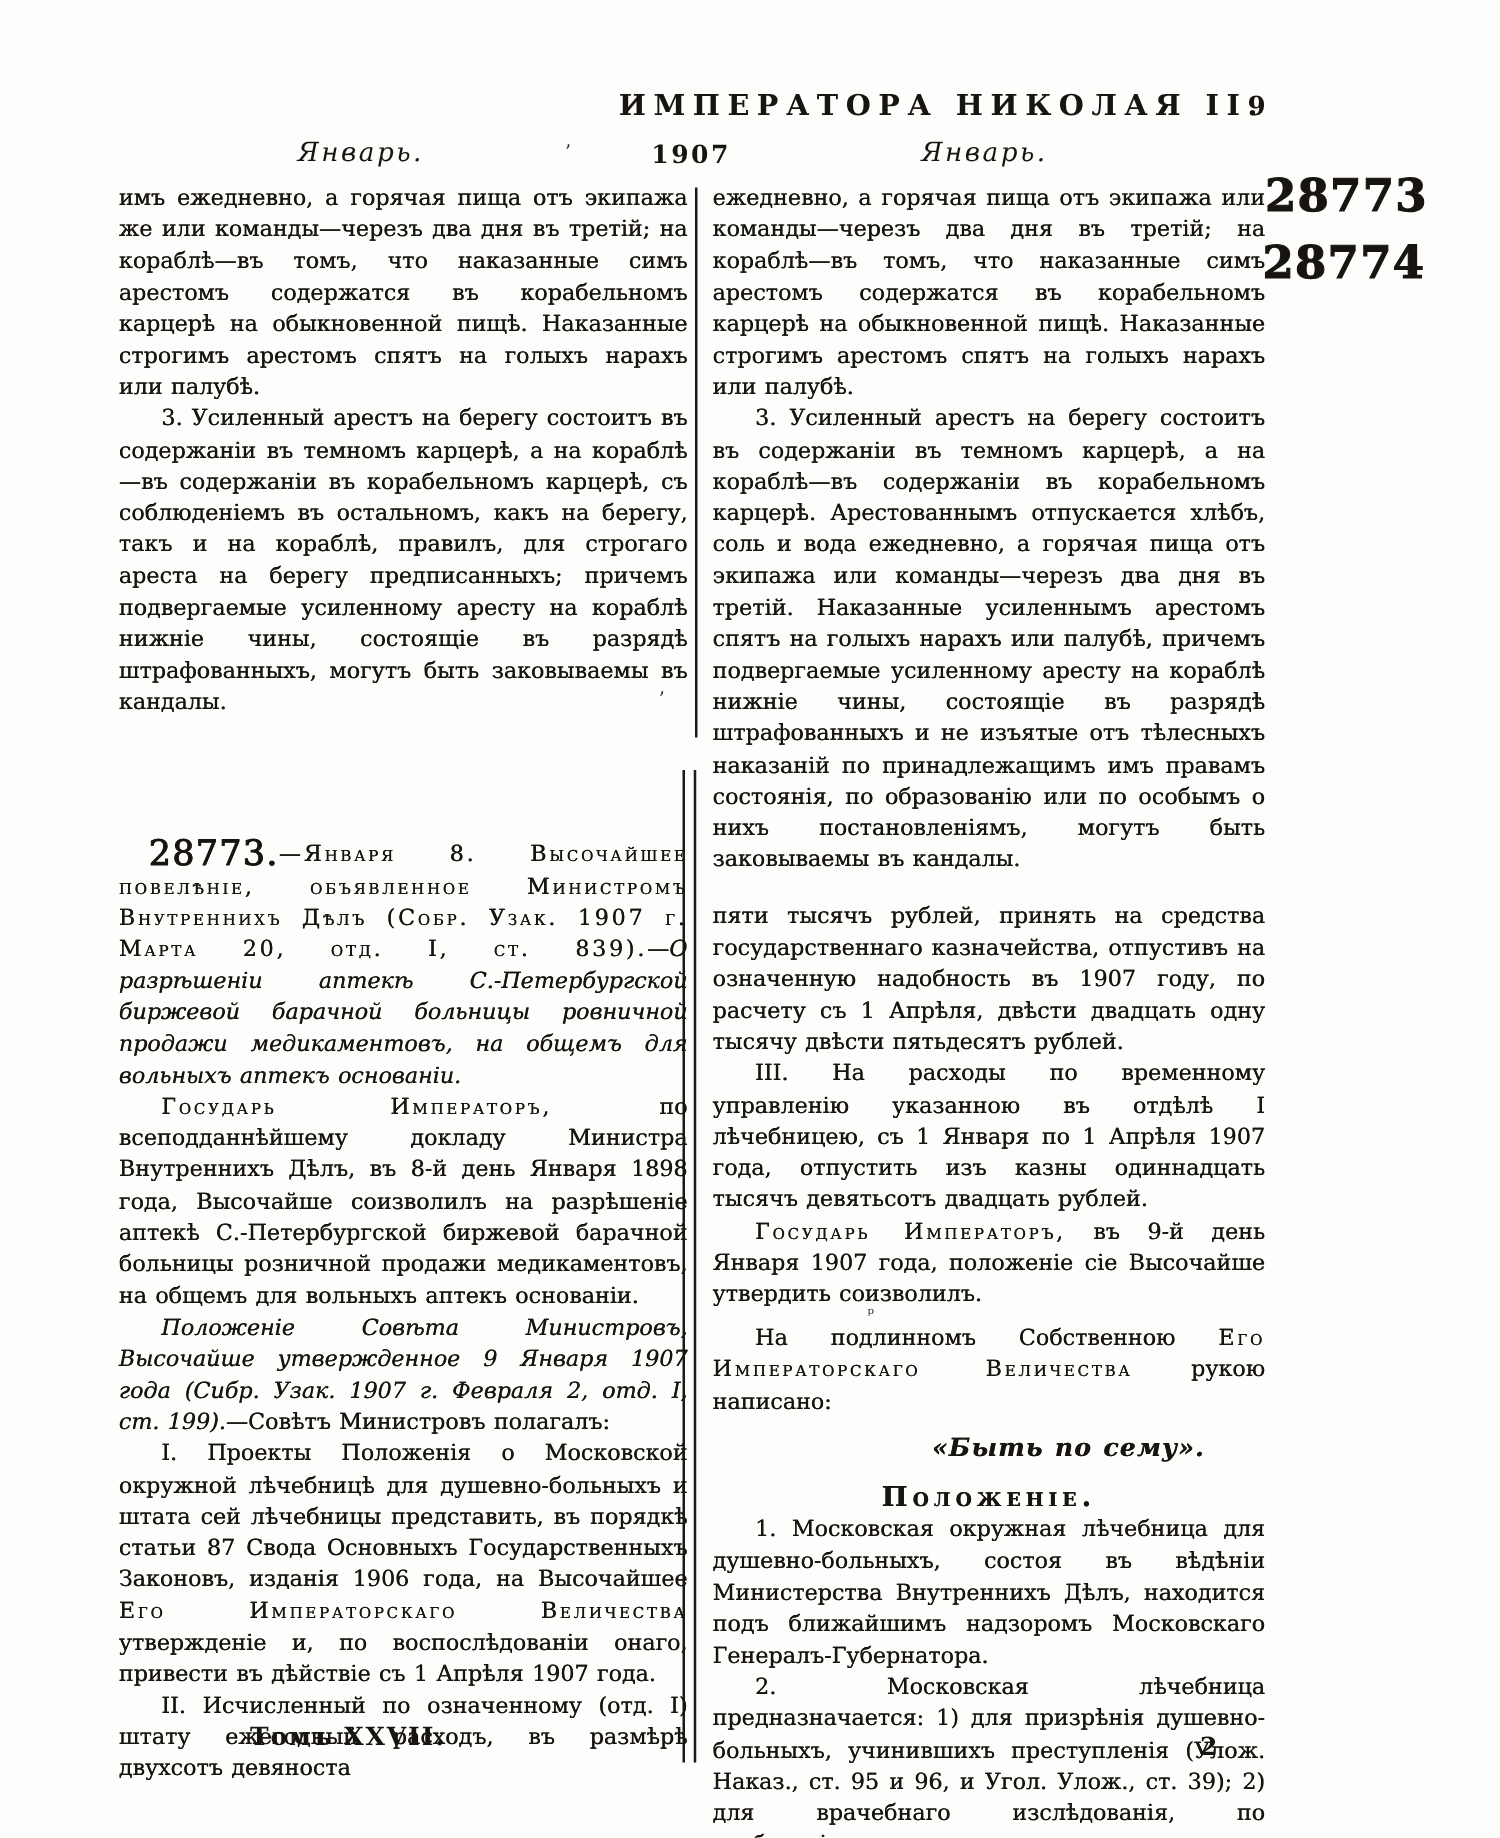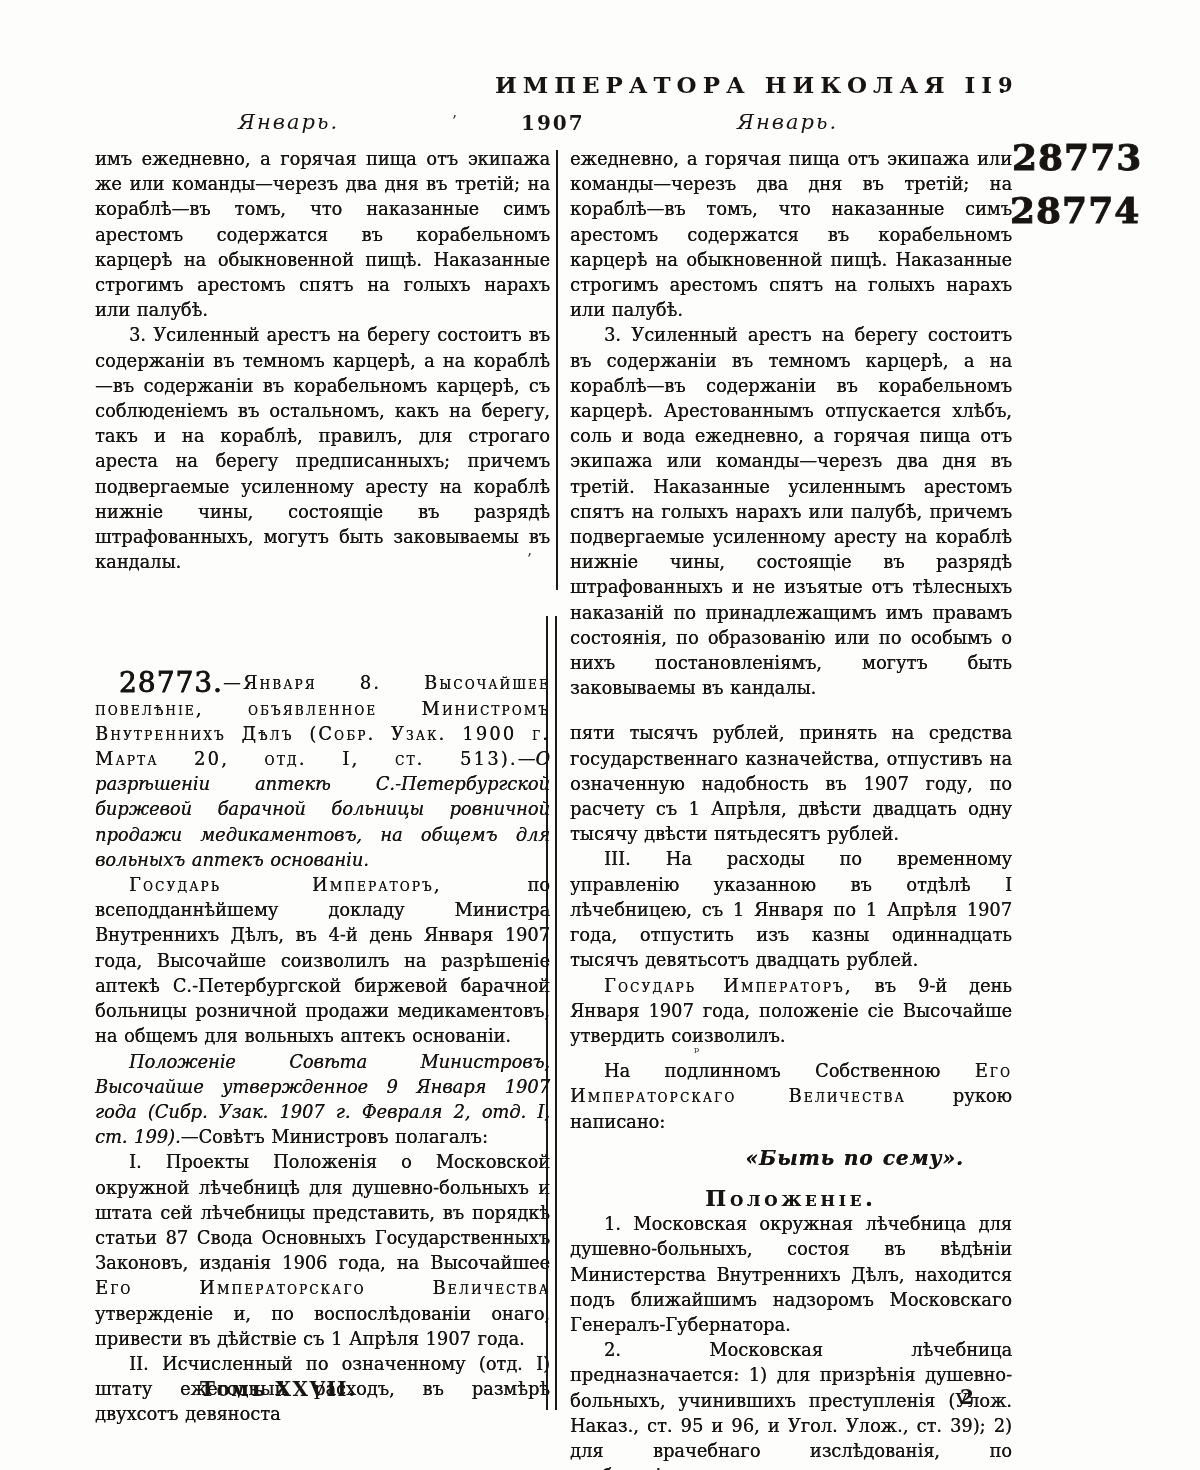--- a/index.html
+++ b/index.html
@@ -75,22 +75,22 @@
 
 <span class="abs artifact artifact-apostrophe">’</span>
 <span class="abs artifact artifact-comma">’</span>
 <span class="abs artifact artifact-p">ᵖ</span>
 
 <div class="abs col col-left">
   <p class="noindent">имъ ежедневно, а горячая пища отъ экипажа же или команды—черезъ два дня въ третій; на кораблѣ—въ томъ, что наказанные симъ арестомъ содержатся въ корабельномъ карцерѣ на обыкновенной пищѣ. Наказанные строгимъ арестомъ спятъ на голыхъ нарахъ или палубѣ.</p>
   <p>3. Усиленный арестъ на берегу состоитъ въ содержаніи въ темномъ карцерѣ, а на кораблѣ—въ содержаніи въ корабельномъ карцерѣ, съ соблюденіемъ въ остальномъ, какъ на берегу, такъ и на кораблѣ, правилъ, для строгаго ареста на берегу предписанныхъ; причемъ подвергаемые усиленному аресту на кораблѣ нижніе чины, состоящіе въ разрядѣ штрафованныхъ, могутъ быть заковываемы въ кандалы.</p>
 
   <div class="entry">
-    <p class="entry-head noindent"><span class="entry-num">28773.</span><span class="sc">—Января 8. Высочайшее повелѣніе, объявленное Министромъ Внутреннихъ Дѣлъ (Собр. Узак. 1900 г. Марта 20, отд. I, ст. 513).</span><span>—</span><span class="it">О разрѣшеніи аптекѣ С.-Петербургской биржевой барачной больницы ровничной продажи медикаментовъ, на общемъ для вольныхъ аптекъ основаніи.</span></p>
-    <p><span class="sc">Государь Императоръ,</span><span> по всеподданнѣйшему докладу Министра Внутреннихъ Дѣлъ, въ 4-й день Января 1907 года, Высочайше соизволилъ на разрѣшеніе аптекѣ С.-Петербургской биржевой барачной больницы розничной продажи медикаментовъ, на общемъ для вольныхъ аптекъ основаніи.</span></p>
+    <p class="entry-head noindent"><span class="entry-num">28773.</span><span class="sc">—Января 8. Высочайшее повелѣніе, объявленное Министромъ Внутреннихъ Дѣлъ (Собр. Узак. 1907 г. Марта 20, отд. I, ст. 839).</span><span>—</span><span class="it">О разрѣшеніи аптекѣ С.-Петербургской биржевой барачной больницы ровничной продажи медикаментовъ, на общемъ для вольныхъ аптекъ основаніи.</span></p>
+    <p><span class="sc">Государь Императоръ,</span><span> по всеподданнѣйшему докладу Министра Внутреннихъ Дѣлъ, въ 8-й день Января 1898 года, Высочайше соизволилъ на разрѣшеніе аптекѣ С.-Петербургской биржевой барачной больницы розничной продажи медикаментовъ, на общемъ для вольныхъ аптекъ основаніи.</span></p>
   </div>
 
   <div>
     <p><span class="it">Положеніе Совѣта Министровъ, Высочайше утвержденное 9 Января 1907 года (Сибр. Узак. 1907 г. Февраля 2, отд. I, ст. 199).</span><span>—Совѣтъ Министровъ полагалъ:</span></p>
     <p><span>I. Проекты Положенія о Московской окружной лѣчебницѣ для душевно-больныхъ и штата сей лѣчебницы представить, въ порядкѣ статьи 87 Свода Основныхъ Государственныхъ Законовъ, изданія 1906 года, на Высочайшее </span><span class="sc">Его Императорскаго Величества</span><span> утвержденіе и, по воспослѣдованіи онаго, привести въ дѣйствіе съ 1 Апрѣля 1907 года.</span></p>
     <p>II. Исчисленный по означенному (отд. I) штату ежегодный расходъ, въ размѣрѣ двухсотъ девяноста</p>
   </div>
 </div>
 
 <div class="abs col col-right">

